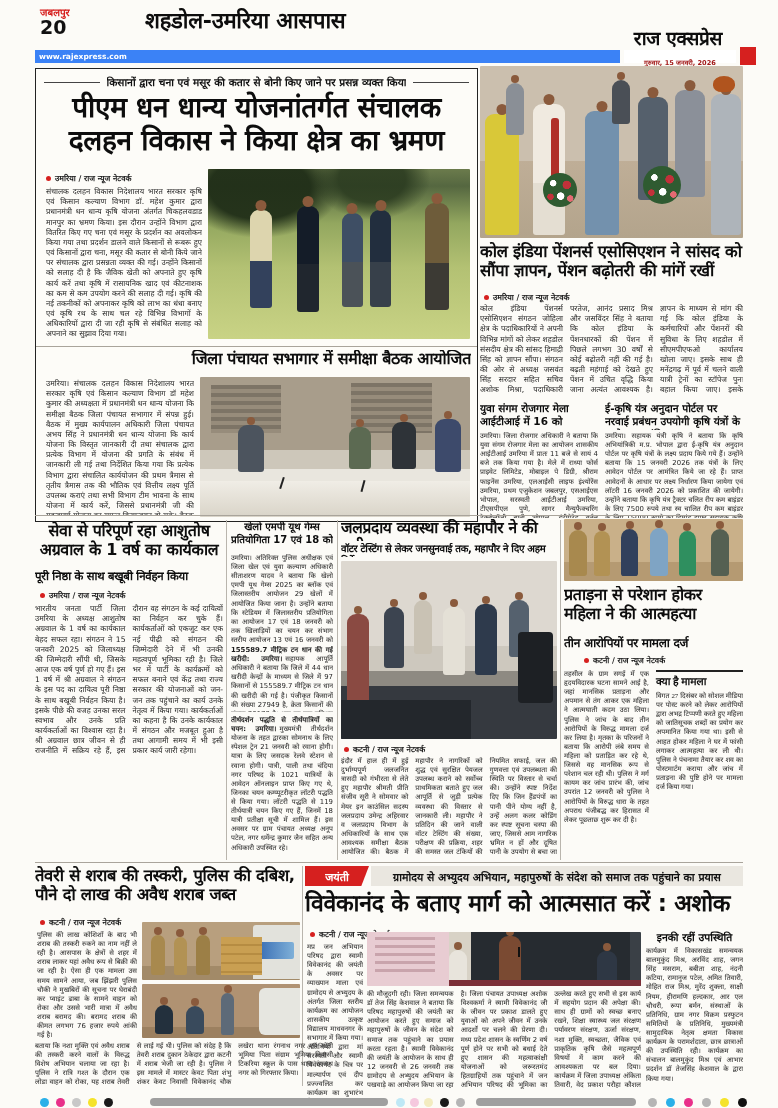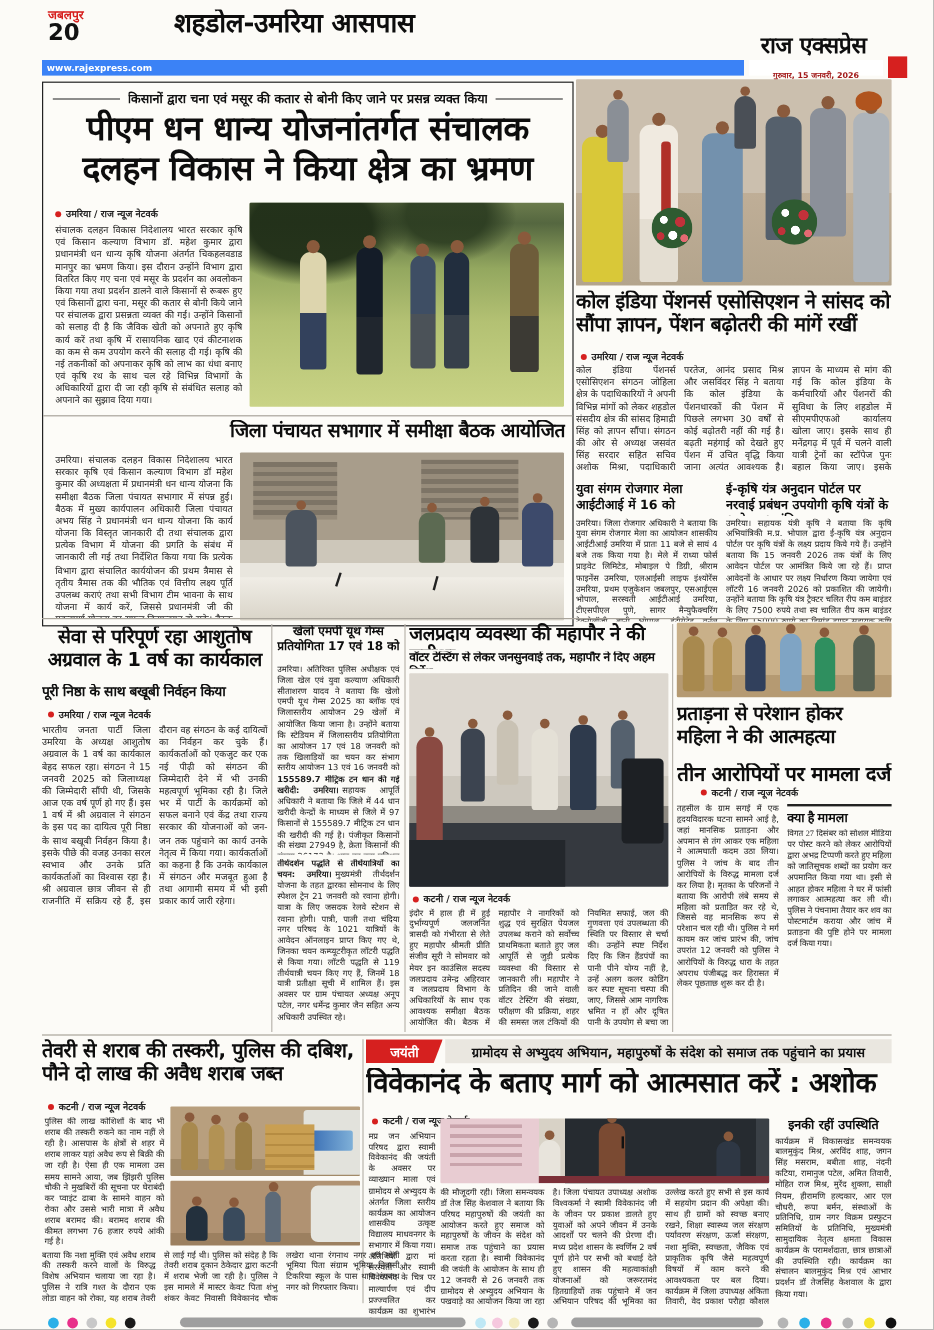--- a/index.html
+++ b/index.html
@@ -158,21 +158,21 @@
 
   <div class="photo" style="left:564px;top:519px;width:179px;height:62px;background:linear-gradient(180deg,#c9b089 0 70%,#b59a72 70%);">
     <div class="fg fg-s" style="left:3%;top:18%;width:18px;height:74%;background:#a8894e;"></div>
     <div class="fg fg-s" style="left:17%;top:20%;width:16px;height:72%;background:#b29254;"></div>
     <div class="fg fg-s" style="left:32%;top:16%;width:17px;height:76%;background:#31405c;"></div>
     <div class="fg fg-s" style="left:48%;top:14%;width:18px;height:78%;background:#7fa4c4;"></div>
     <div class="fg fg-s" style="left:64%;top:20%;width:17px;height:72%;background:#2f8f5f;"></div>
     <div class="fg fg-s" style="left:82%;top:16%;width:18px;height:76%;background:#556052;"></div>
   </div>
   <div class="abs hl" style="left:564px;top:586px;width:179px;height:48px;font-size:16px;">प्रताड़ना से परेशान होकर महिला ने की आत्महत्या</div>
-  <div class="abs hl" style="left:564px;top:636px;width:179px;height:15px;font-size:17px;text-align:center;">तीन आरोपियों पर मामला दर्ज</div>
+  <div class="abs hl" style="left:564px;top:636px;width:179px;height:15px;font-size:12px;text-align:left;">तीन आरोपियों पर मामला दर्ज</div>
   <div class="abs byline" style="left:584px;top:655px;">
     <span class="dot"></span>
     <span>कटनी / राज न्यूज नेटवर्क</span>
   </div>
   <div class="abs bt-sm" style="left:564px;top:670px;width:85px;height:190px;">तहसील के ग्राम सगई में एक हृदयविदारक घटना सामने आई है, जहां मानसिक प्रताड़ना और अपमान से तंग आकर एक महिला ने आत्मघाती कदम उठा लिया। पुलिस ने जांच के बाद तीन आरोपियों के विरुद्ध मामला दर्ज कर लिया है। मृतका के परिजनों ने बताया कि आरोपी लंबे समय से महिला को प्रताड़ित कर रहे थे, जिससे वह मानसिक रूप से परेशान चल रही थी। पुलिस ने मर्ग कायम कर जांच प्रारंभ की, जांच उपरांत 12 जनवरी को पुलिस ने आरोपियों के विरुद्ध धारा के तहत अपराध पंजीबद्ध कर हिरासत में लेकर पूछताछ शुरू कर दी है।</div>
   <div class="abs" style="left:656px;top:670px;width:87px;height:190px;font-family:Liberation Serif, serif;">
     <div style="border-top:2px solid #222;font-weight:bold;font-size:10.5px;padding:2px 0 3px 0;color:#0d0d0d;">क्या है मामला</div>
     <div class="bt-sm" style="height:158px;">विगत 27 दिसंबर को सोशल मीडिया पर पोस्ट करने को लेकर आरोपियों द्वारा अभद्र टिप्पणी करते हुए महिला को जातिसूचक शब्दों का प्रयोग कर अपमानित किया गया था। इसी से आहत होकर महिला ने घर में फांसी लगाकर आत्महत्या कर ली थी। पुलिस ने पंचनामा तैयार कर शव का पोस्टमार्टम कराया और जांच में प्रताड़ना की पुष्टि होने पर मामला दर्ज किया गया।</div>
   </div>
 

